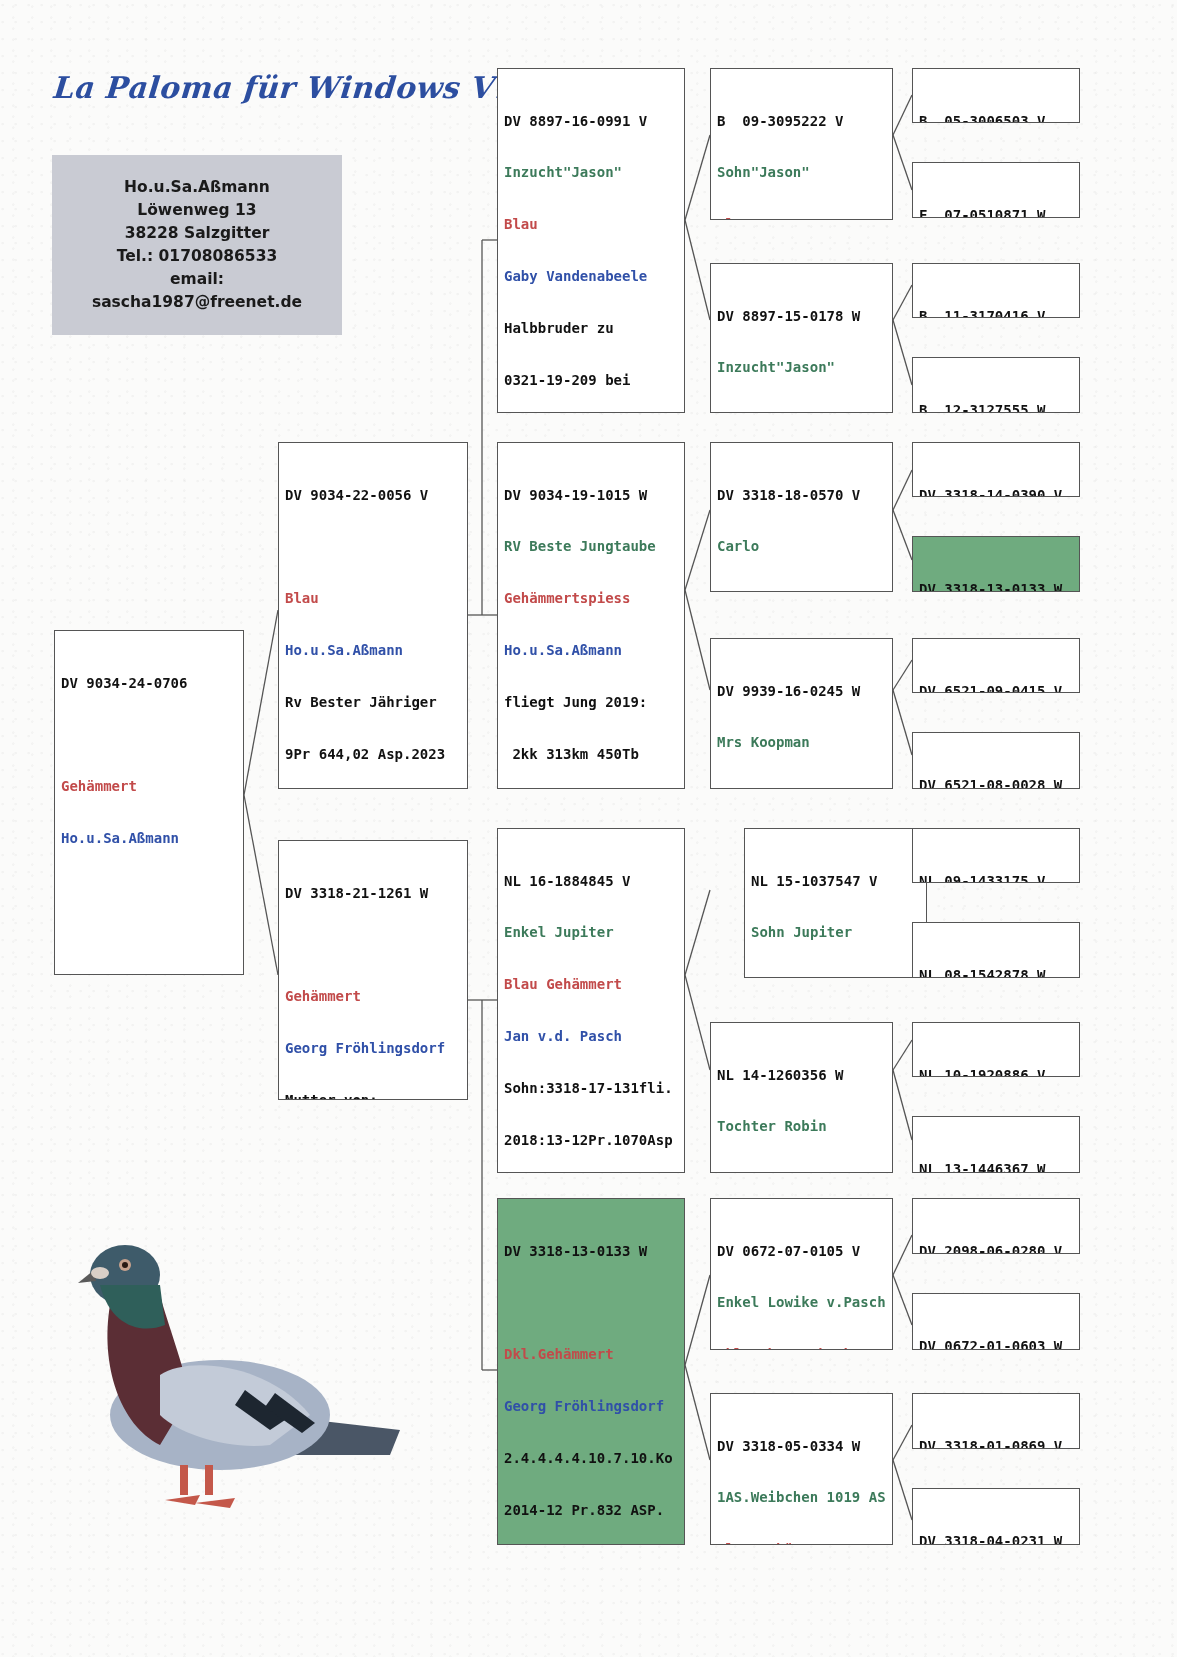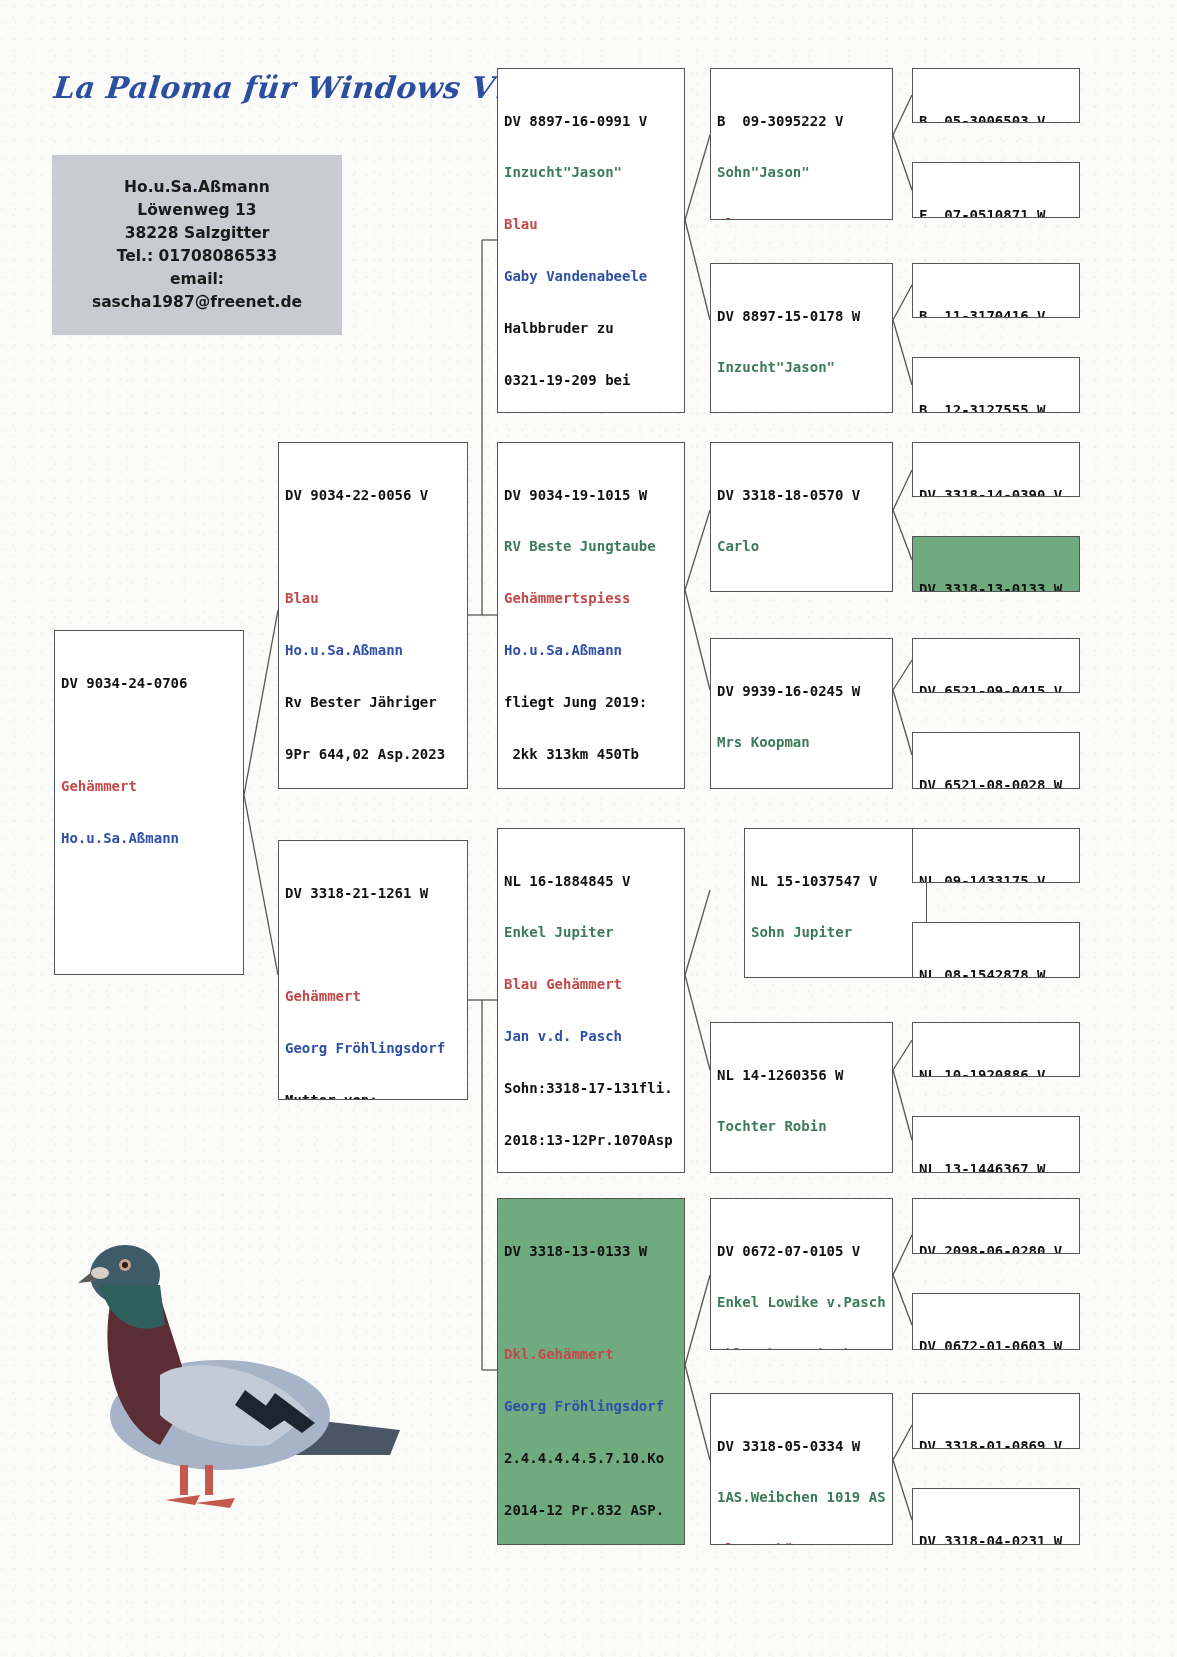--- a/index.html
+++ b/index.html
@@ -201,21 +201,21 @@
   
   
   
 </div>
 
 <div class="box green" style="left:497px;top:1198px;width:188px;height:347px;">
   <span class="ring">DV 3318-13-0133 W</span>
   <span class="blank"></span>
   <span class="color">Dkl.Gehämmert</span>
   <span class="breeder">Georg Fröhlingsdorf</span>
-  <span class="note">2.4.4.4.4.5.7.10.Ko</span>
+  <span class="note">2.4.4.4.4.10.7.10.Ko</span>
   <span class="note">2014-12 Pr.832 ASP.</span>
   
   
   
   
   
   
   
   
 </div>

